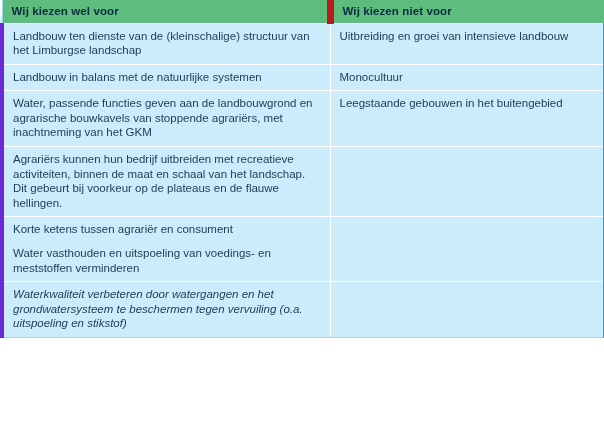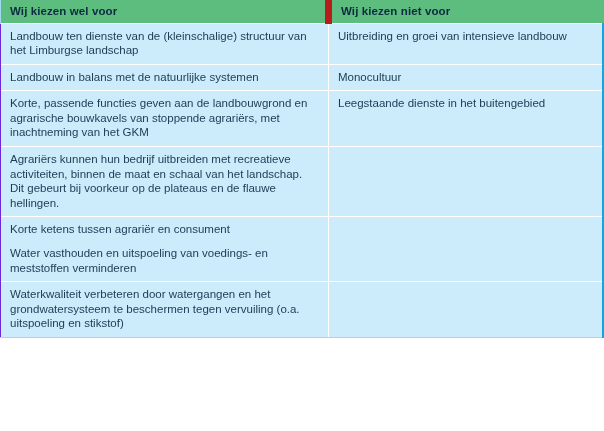--- a/index.html
+++ b/index.html
@@ -48,29 +48,30 @@
   tbody td {
     background: #cdecfb;
     color: #1b3b54;
     font-size: 11.5px;
     line-height: 14.6px;
     text-align: left;
     vertical-align: top;
     padding: 5px 10px 6px 9px;
     border-top: 1px solid #ffffff;
     border-right: 1px solid #ffffff;
-    border-left: 1px solid #6d28d9;
+    border-left: 4px solid #6d28d9;
     box-sizing: border-box;
   }
   tbody td.cell-right {
     border-left: 1px solid #ffffff;
     border-right: 6px solid #0ea5e9;
   }
   tbody tr:last-child td {
     border-bottom: 1px solid #9fd9f2;
+    font-style: italic;
   }
   tbody td p {
     margin: 0 0 0 0;
   }
   tbody td p + p {
     margin-top: 9px;
   }
   .empty-cell { min-height: 10px; }
 </style>
 </head>
@@ -100,24 +101,24 @@
         <tr>
           <td>
             <p>Landbouw in balans met de natuurlijke systemen</p>
           </td>
           <td class="cell-right">
             <p>Monocultuur</p>
           </td>
         </tr>
         <tr>
           <td>
-            <p>Korte, passende functies geven aan de landbouwgrond en agrarische bouwkavels van stoppende agrariërs, met inachtneming van het GKM</p>
+            <p>Water, passende functies geven aan de landbouwgrond en agrarische bouwkavels van stoppende agrariërs, met inachtneming van het GKM</p>
           </td>
           <td class="cell-right">
-            <p>Leegstaande dienste in het buitengebied</p>
+            <p>Leegstaande gebouwen in het buitengebied</p>
           </td>
         </tr>
         <tr>
           <td>
             <p>Agrariërs kunnen hun bedrijf uitbreiden met recreatieve activiteiten, binnen de maat en schaal van het landschap. Dit gebeurt bij voorkeur op de plateaus en de flauwe hellingen.</p>
           </td>
           <td class="cell-right">
             <div class="empty-cell"></div>
           </td>
         </tr>

